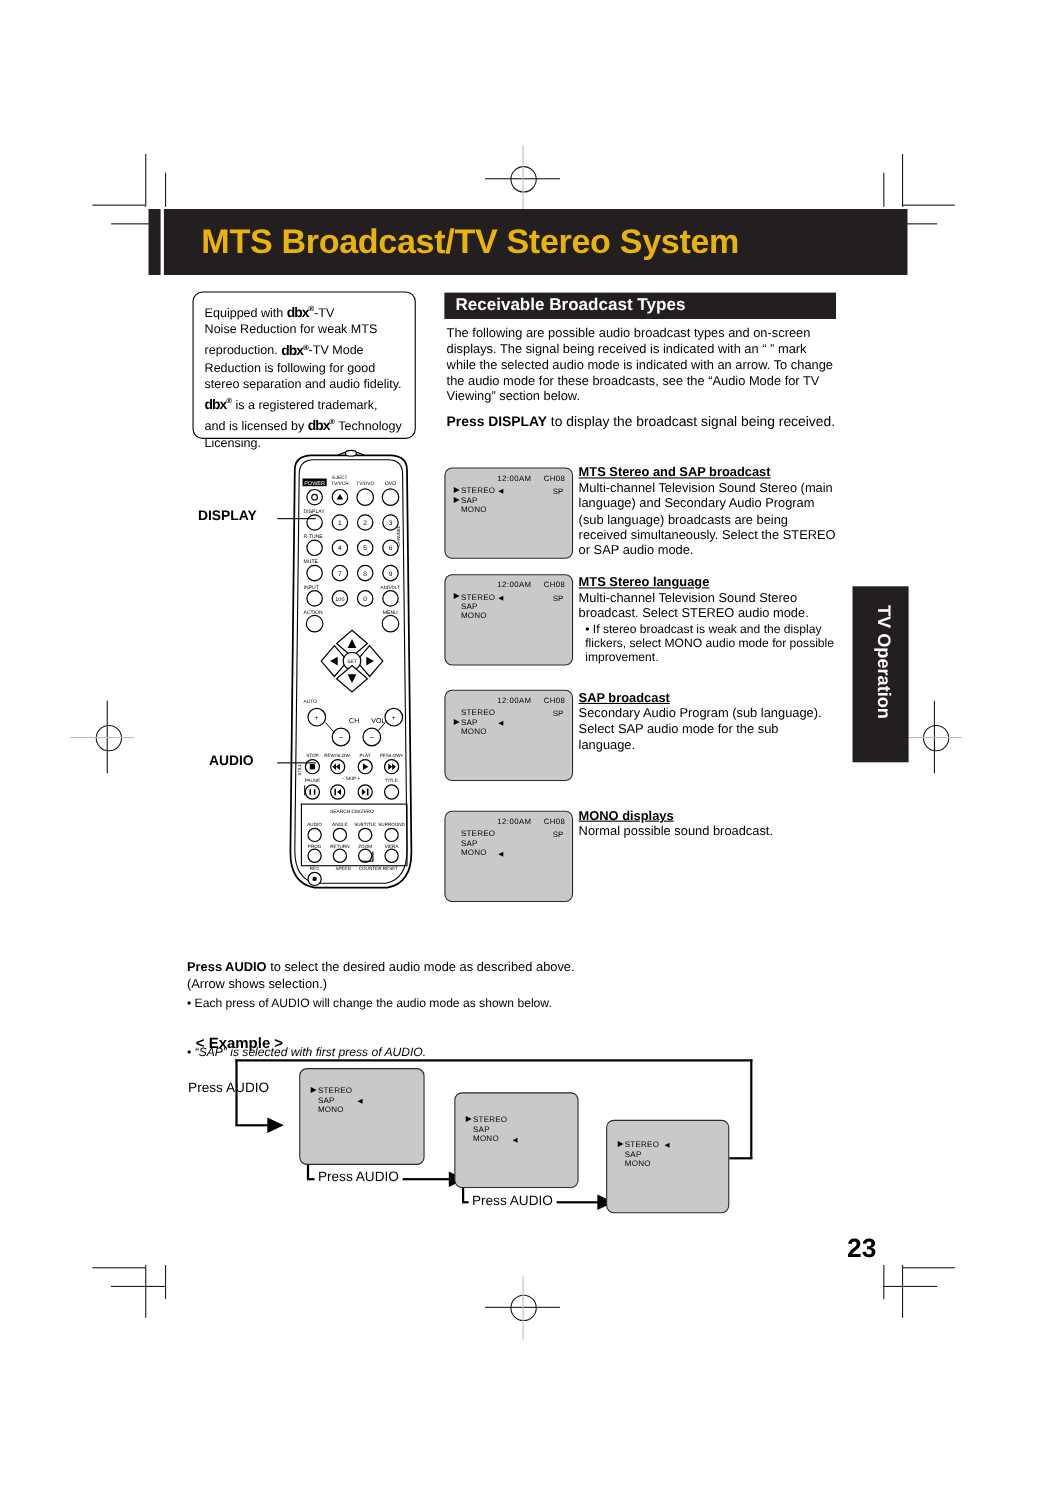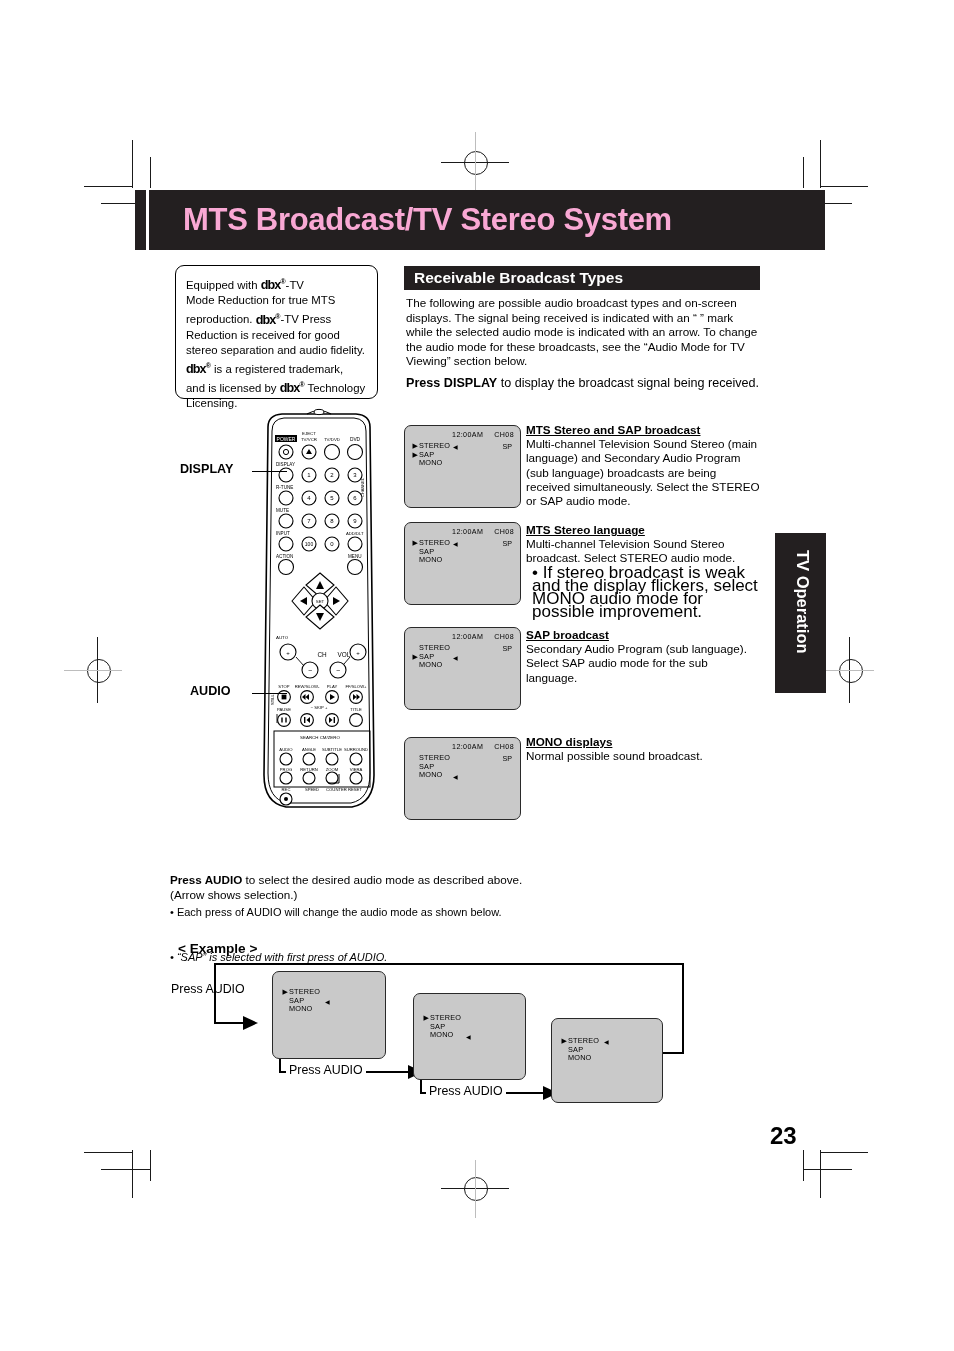--- a/index.html
+++ b/index.html
@@ -5,21 +5,21 @@
   html,body{margin:0;padding:0;background:#fff;}
   body{width:954px;height:1351px;position:relative;font-family:"Liberation Sans",sans-serif;color:#000;overflow:hidden;}
 
   .page{position:absolute;inset:0;}
 
   
   .rmark{position:absolute;background:#1a1a1a;}
   .reg-circle{position:absolute;border:1.3px solid #1a1a1a;border-radius:50%;}
 
   
-  .banner{position:absolute;background:#231f20;color:#f9a8d4;display:flex;align-items:center;}
+  .banner{position:absolute;background:#231f20;color:#eab308;display:flex;align-items:center;}
   .banner-title{font-size:31px;font-weight:bold;letter-spacing:-0.3px;padding-left:48px;}
   .banner-edge{position:absolute;background:#fff;width:3px;top:0;bottom:0;left:11px;}
 
   
   .dbxbox{position:absolute;border:1.4px solid #000;border-radius:9px;box-sizing:border-box;padding:8px 9px 6px 10px;}
   .dbxbox p{margin:0;font-size:11.4px;line-height:15.1px;}
   .dbx{font-weight:bold;font-size:12.6px;letter-spacing:-0.9px;}
   .dbx sup{font-size:7px;vertical-align:super;letter-spacing:0;}
 
   
@@ -109,25 +109,25 @@
 
   <div class="banner" style="left:135px;top:190px;width:690px;height:60px;">
     <div class="banner-edge"></div>
     <div class="banner-title">MTS Broadcast/TV Stereo System</div>
   </div>
 
   <div class="dbxbox" style="left:175px;top:265px;width:203px;height:134px;">
     <p>
       <span>Equipped with </span><span class="dbx"><span>dbx</span><sup>®</sup></span><span>-TV</span>
     </p>
-    <p>Mode Reduction for true MTS</p>
+    <p>Noise Reduction for weak MTS</p>
     <p>
-      <span>reproduction. </span><span class="dbx"><span>dbx</span><sup>®</sup></span><span>-TV Press</span>
+      <span>reproduction. </span><span class="dbx"><span>dbx</span><sup>®</sup></span><span>-TV Mode</span>
     </p>
-    <p>Reduction is received for good</p>
+    <p>Reduction is following for good</p>
     <p>stereo separation and audio fidelity.</p>
     <p>
       <span class="dbx"><span>dbx</span><sup>®</sup></span><span> is a registered trademark,</span>
     </p>
     <p>
       <span>and is licensed by </span><span class="dbx"><span>dbx</span><sup>®</sup></span><span> Technology</span>
     </p>
     <p>Licensing.</p>
   </div>
 
@@ -321,21 +321,21 @@
         <div class="osd-sp" style="top: 17px;">SP</div>
         <div class="osd-list" style="left: 14px; top: 16px;">
           <div class="osd-row"><span class="mk-sig">▶</span><span>STEREO</span><span class="mk-sel" style="left: 34px;">◀</span></div>
           <div class="osd-row"><span>SAP</span></div>
           <div class="osd-row"><span>MONO</span></div>
         </div>
       </div>
       <div class="desc" style="left: 526px; top: 523px; width: 236px;">
         <div class="hd">MTS Stereo language</div>
         <div>Multi-channel Television Sound Stereo broadcast. Select STEREO audio mode.</div>
-        <div style="font-size: 17px; line-height: 13.2px; text-indent: 0px; padding-left: 6px;">• If stereo broadcast is weak and the display flickers, select MONO audio mode for possible improvement.</div>
+        <div style="font-size: 11px; line-height: 13.2px; text-indent: 0px; padding-left: 6px;">• If stereo broadcast is weak and the display flickers, select MONO audio mode for possible improvement.</div>
       </div>
       <div class="tv" style="left: 404px; top: 627px; width: 117px; height: 83px;">
         <div class="osd-top">
           <span>12:00AM</span>
           <span>CH08</span>
         </div>
         <div class="osd-sp" style="top: 17px;">SP</div>
         <div class="osd-list" style="left: 14px; top: 16px;">
           <div class="osd-row"><span>STEREO</span></div>
           <div class="osd-row"><span class="mk-sig">▶</span><span>SAP</span><span class="mk-sel" style="left: 34px;">◀</span></div>

